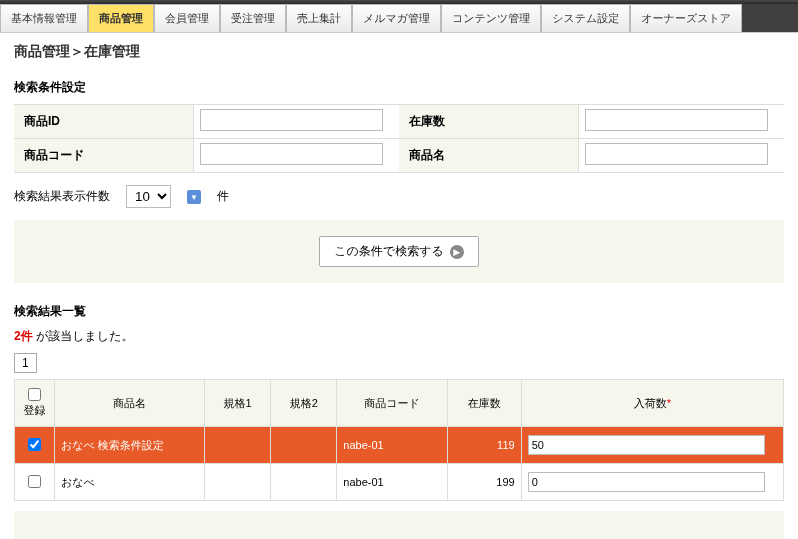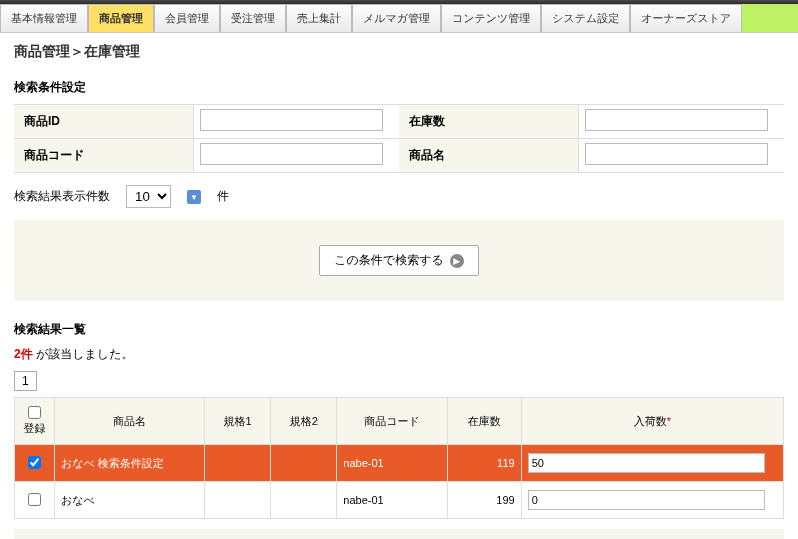--- a/index.html
+++ b/index.html
@@ -1,32 +1,32 @@
 <!DOCTYPE html>
 <html><head>
 <meta charset="utf-8">
 <style>
 * { box-sizing: border-box; margin: 0; padding: 0; }
 body { font-family: "MS PGothic", sans-serif; font-size: 12px; background: #fff; width: 798px; }
 .topbar { background: linear-gradient(#4a4a4a, #2a2a2a); height: 4px; }
-.nav { display: flex; background: #bef264; border-bottom: 1px solid #ccc; }
+.nav { display: flex; background: #404040; border-bottom: 1px solid #ccc; }
 .nav-tab { padding: 6px 10px; border: 1px solid #bbb; border-bottom: none; background: linear-gradient(#fdfdfd, #eaeaea); font-size: 11px; cursor: pointer; color: #333; }
 .nav-tab.active { background: #ffe066; font-weight: bold; }
 .breadcrumb { padding: 10px 14px; font-size: 14px; font-weight: bold; color: #333; }
 .section { margin: 8px 14px 20px; }
 .sec-title { font-size: 12px; font-weight: bold; margin: 8px 0; }
 .form-grid { display: grid; grid-template-columns: 1fr 1fr; border-top: 1px solid #ddd; }
 .form-row { display: flex; border-bottom: 1px solid #ddd; }
 .form-label { width: 180px; background: #f7f6ed; padding: 8px 10px; border-right: 1px solid #ddd; font-weight: bold; }
 .form-input { flex: 1; padding: 4px 6px; }
 .form-input input { width: 95%; border: 1px solid #bbb; padding: 3px; font-size: 12px; }
 .display-count { margin: 12px 0; display: flex; align-items: center; gap: 16px; }
 .display-count select { border: 1px solid #bbb; padding: 2px 4px; background: #fff; }
 .spinner { display: inline-block; width: 14px; height: 14px; background: #5a8ed8; color: #fff; text-align: center; line-height: 14px; font-size: 9px; border-radius: 2px; }
-.action-bar { background: #f7f6ed; padding: 25px; text-align: center; margin-top: 10px; }
+.action-bar { background: #f7f6ed; padding: 16px; text-align: center; margin-top: 10px; }
 .btn { display: inline-flex; align-items: center; gap: 6px; background: #fff; border: 1px solid #aaa; padding: 6px 14px; font-size: 12px; cursor: pointer; border-radius: 2px; }
 .btn-icon { display: inline-block; width: 14px; height: 14px; background: #888; border-radius: 50%; color: #fff; text-align: center; line-height: 14px; font-size: 9px; }
 .result-count { margin: 8px 0; }
 .result-count .num { color: #d00; font-weight: bold; }
 .pager { margin: 6px 0; }
 .pager-item { display: inline-block; border: 1px solid #aaa; padding: 2px 7px; background: #fff; cursor: pointer; }
 table.results { width: 100%; border-collapse: collapse; margin-top: 6px; }
 table.results th { background: #f7f6ed; border: 1px solid #ddd; padding: 8px 6px; font-weight: normal; font-size: 11px; text-align: center; }
 table.results td { border: 1px solid #ddd; padding: 8px 6px; font-size: 11px; }
 table.results tr.selected td { background: #e85a27; color: #fff; }

